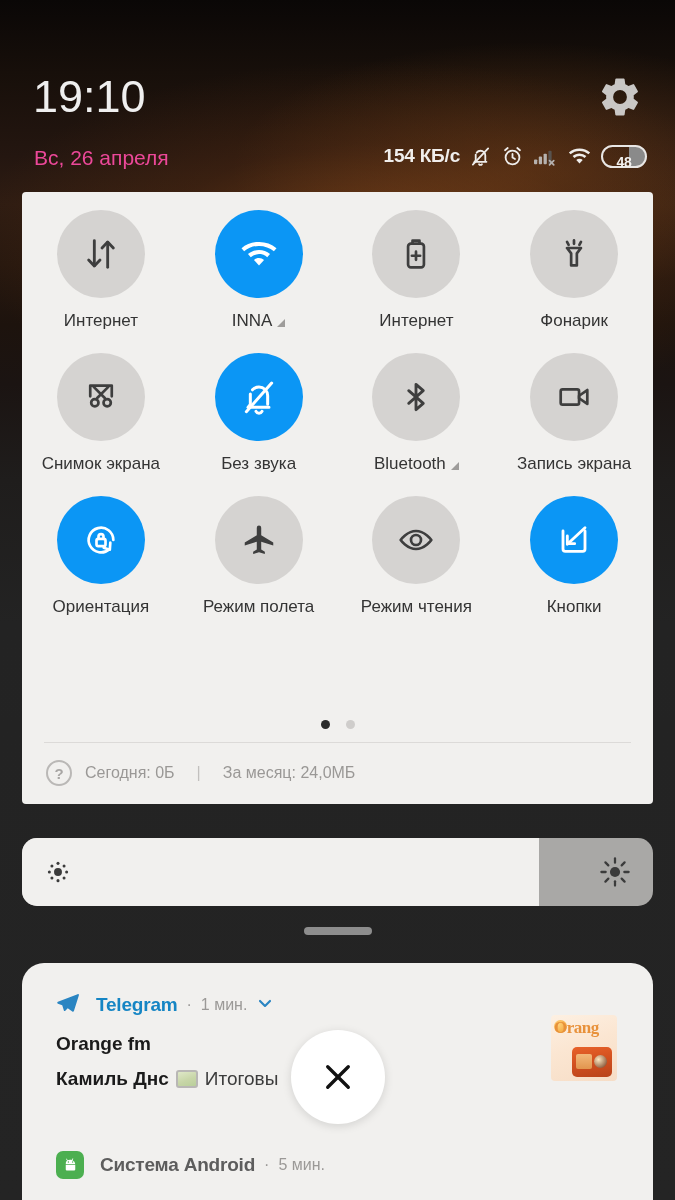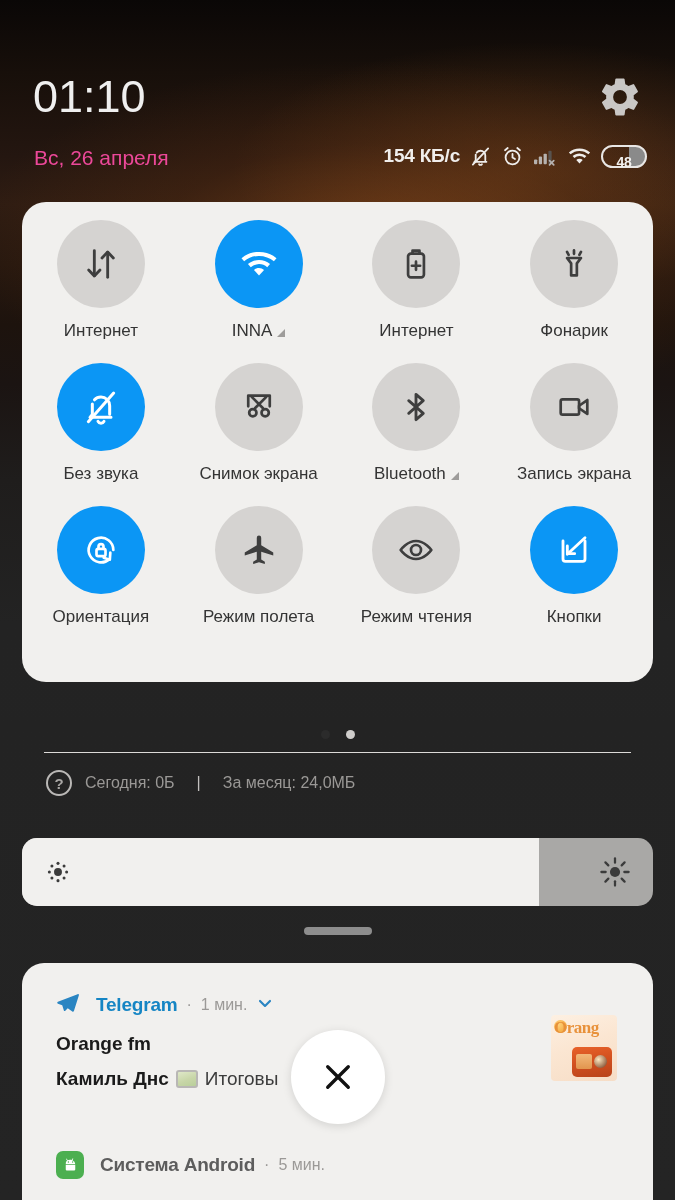--- a/index.html
+++ b/index.html
@@ -48,22 +48,22 @@
 
   #battery{
     position:relative; width:46px; height:23px; border:2px solid #e9e7e5;
     border-radius:12px; display:flex; align-items:center; justify-content:center;
     background:linear-gradient(90deg,#00000000 0%,#00000000 62%,#8a8a8a 62%,#8a8a8a 100%);
   }
   #battery-level{ font-size:14px; font-weight:700; color:#f2f0ee; letter-spacing:-0.3px;margin-top:12px; }
 
   
   #qs-panel{
-    position:absolute; left:22px; top:202px; width:631px; height:480px;
-    background:#f1f0ee; border-radius:24px;
+    position:absolute; left:22px; top:192px; width:631px; height:612px;
+    background:#f1f0ee; border-radius:4px;
   }
   #tiles{
     position:absolute; left:0; top:18px; width:631px;
     display:grid; grid-template-columns:repeat(4,1fr); row-gap:22px;
   }
   .tile{ display:flex; flex-direction:column; align-items:center; }
   .tile-circle{
     width:88px; height:88px; border-radius:50%;
     display:flex; align-items:center; justify-content:center;
     background:#d5d3d1;
@@ -184,21 +184,21 @@
   }
 </style>
 </head>
 <body>
 
 <div id="wallpaper"></div>
 <div id="wallpaper-lower"></div>
 
 <div id="header">
 
-  <div id="clock">01:10</div>
+  <div id="clock">19:10</div>
   <div id="date">Вс, 26 апреля</div>
 
   <div id="gear-btn">
     <svg viewBox="0 0 24 24" width="46" height="46" fill="#c9c7c5">
       <path d="M19.14 12.94a7.07 7.07 0 0 0 0-1.88l2.03-1.58a.5.5 0 0 0 .12-.64l-1.92-3.32a.5.5 0 0 0-.6-.22l-2.39.96a7.03 7.03 0 0 0-1.62-.94l-.36-2.54a.5.5 0 0 0-.5-.42h-3.84a.5.5 0 0 0-.5.42l-.36 2.54c-.58.23-1.12.55-1.62.94l-2.39-.96a.5.5 0 0 0-.6.22L2.67 8.84a.5.5 0 0 0 .12.64l2.03 1.58a7.07 7.07 0 0 0 0 1.88l-2.03 1.58a.5.5 0 0 0-.12.64l1.92 3.32c.12.22.38.3.6.22l2.39-.96c.5.39 1.04.71 1.62.94l.36 2.54c.04.24.25.42.5.42h3.84c.25 0 .46-.18.5-.42l.36-2.54c.58-.23 1.12-.55 1.62-.94l2.39.96c.22.08.48 0 .6-.22l1.92-3.32a.5.5 0 0 0-.12-.64l-2.03-1.58zM12 15.6A3.6 3.6 0 1 1 15.6 12 3.6 3.6 0 0 1 12 15.6z"></path>
     </svg>
   </div>
 
   <div id="statusicons">
     <span id="netspeed">154 КБ/с</span>
@@ -297,42 +297,42 @@
           <path d="M7.6 8.2h8.8l-2.6 3.4v7.6h-3.6v-7.6z"></path>
           <path d="M12 3.4v2.2"></path>
             <path d="M7.6 4.4 8.6 6.2"></path>
             <path d="M16.4 4.4 15.4 6.2"></path>
         </svg>
       </div>
       <div class="tile-label">Фонарик</div>
     </div>
 
     <div class="tile">
+      <div class="tile-circle">
+        <svg viewBox="0 0 24 24" width="38" height="38" fill="none" stroke="#3e3e3e" stroke-width="1.7" stroke-linecap="round" stroke-linejoin="round">
+          <path d="M5.2 11.6V4.8h13.6v6.8"></path>
+          <path d="M7.4 5.6 14.4 12.6"></path>
+            <path d="M16.6 5.6 9.6 12.6"></path>
+          <circle cx="8.1" cy="15.6" r="2.3"></circle>
+            <circle cx="15.9" cy="15.6" r="2.3"></circle>
+        </svg>
+      </div>
+      <div class="tile-label">Снимок экрана</div>
+    </div>
+
+    <div class="tile">
       <div class="tile-circle on">
         <svg viewBox="0 0 24 24" width="40" height="40" fill="none" stroke="#ffffff" stroke-width="1.8" stroke-linecap="round" stroke-linejoin="round">
           <path d="M17.2 16.4v-5.2a5.2 5.2 0 0 0-5.2-5.2 5.2 5.2 0 0 0-3.9 1.7"></path>
           <path d="M6.8 10.2v6.2L5.4 18.2h12.6"></path>
           <path d="M10.2 20.6a2 2 0 0 0 3.6 0"></path>
           <line x1="4.4" y1="20.8" x2="19.6" y2="3.6"></line>
         </svg>
       </div>
       <div class="tile-label">Без звука</div>
-    </div>
-
-    <div class="tile">
-      <div class="tile-circle">
-        <svg viewBox="0 0 24 24" width="38" height="38" fill="none" stroke="#3e3e3e" stroke-width="1.7" stroke-linecap="round" stroke-linejoin="round">
-          <path d="M5.2 11.6V4.8h13.6v6.8"></path>
-          <path d="M7.4 5.6 14.4 12.6"></path>
-            <path d="M16.6 5.6 9.6 12.6"></path>
-          <circle cx="8.1" cy="15.6" r="2.3"></circle>
-            <circle cx="15.9" cy="15.6" r="2.3"></circle>
-        </svg>
-      </div>
-      <div class="tile-label">Снимок экрана</div>
     </div>
 
     <div class="tile">
       <div class="tile-circle">
         <svg viewBox="0 0 24 24" width="38" height="38" fill="none" stroke="#3e3e3e" stroke-width="1.8" stroke-linecap="round" stroke-linejoin="round">
           <path d="M7.4 8 16.6 16 12 20V4l4.6 4L7.4 16"></path>
         </svg>
       </div>
       <div class="tile-label">
         <span>Bluetooth</span>

